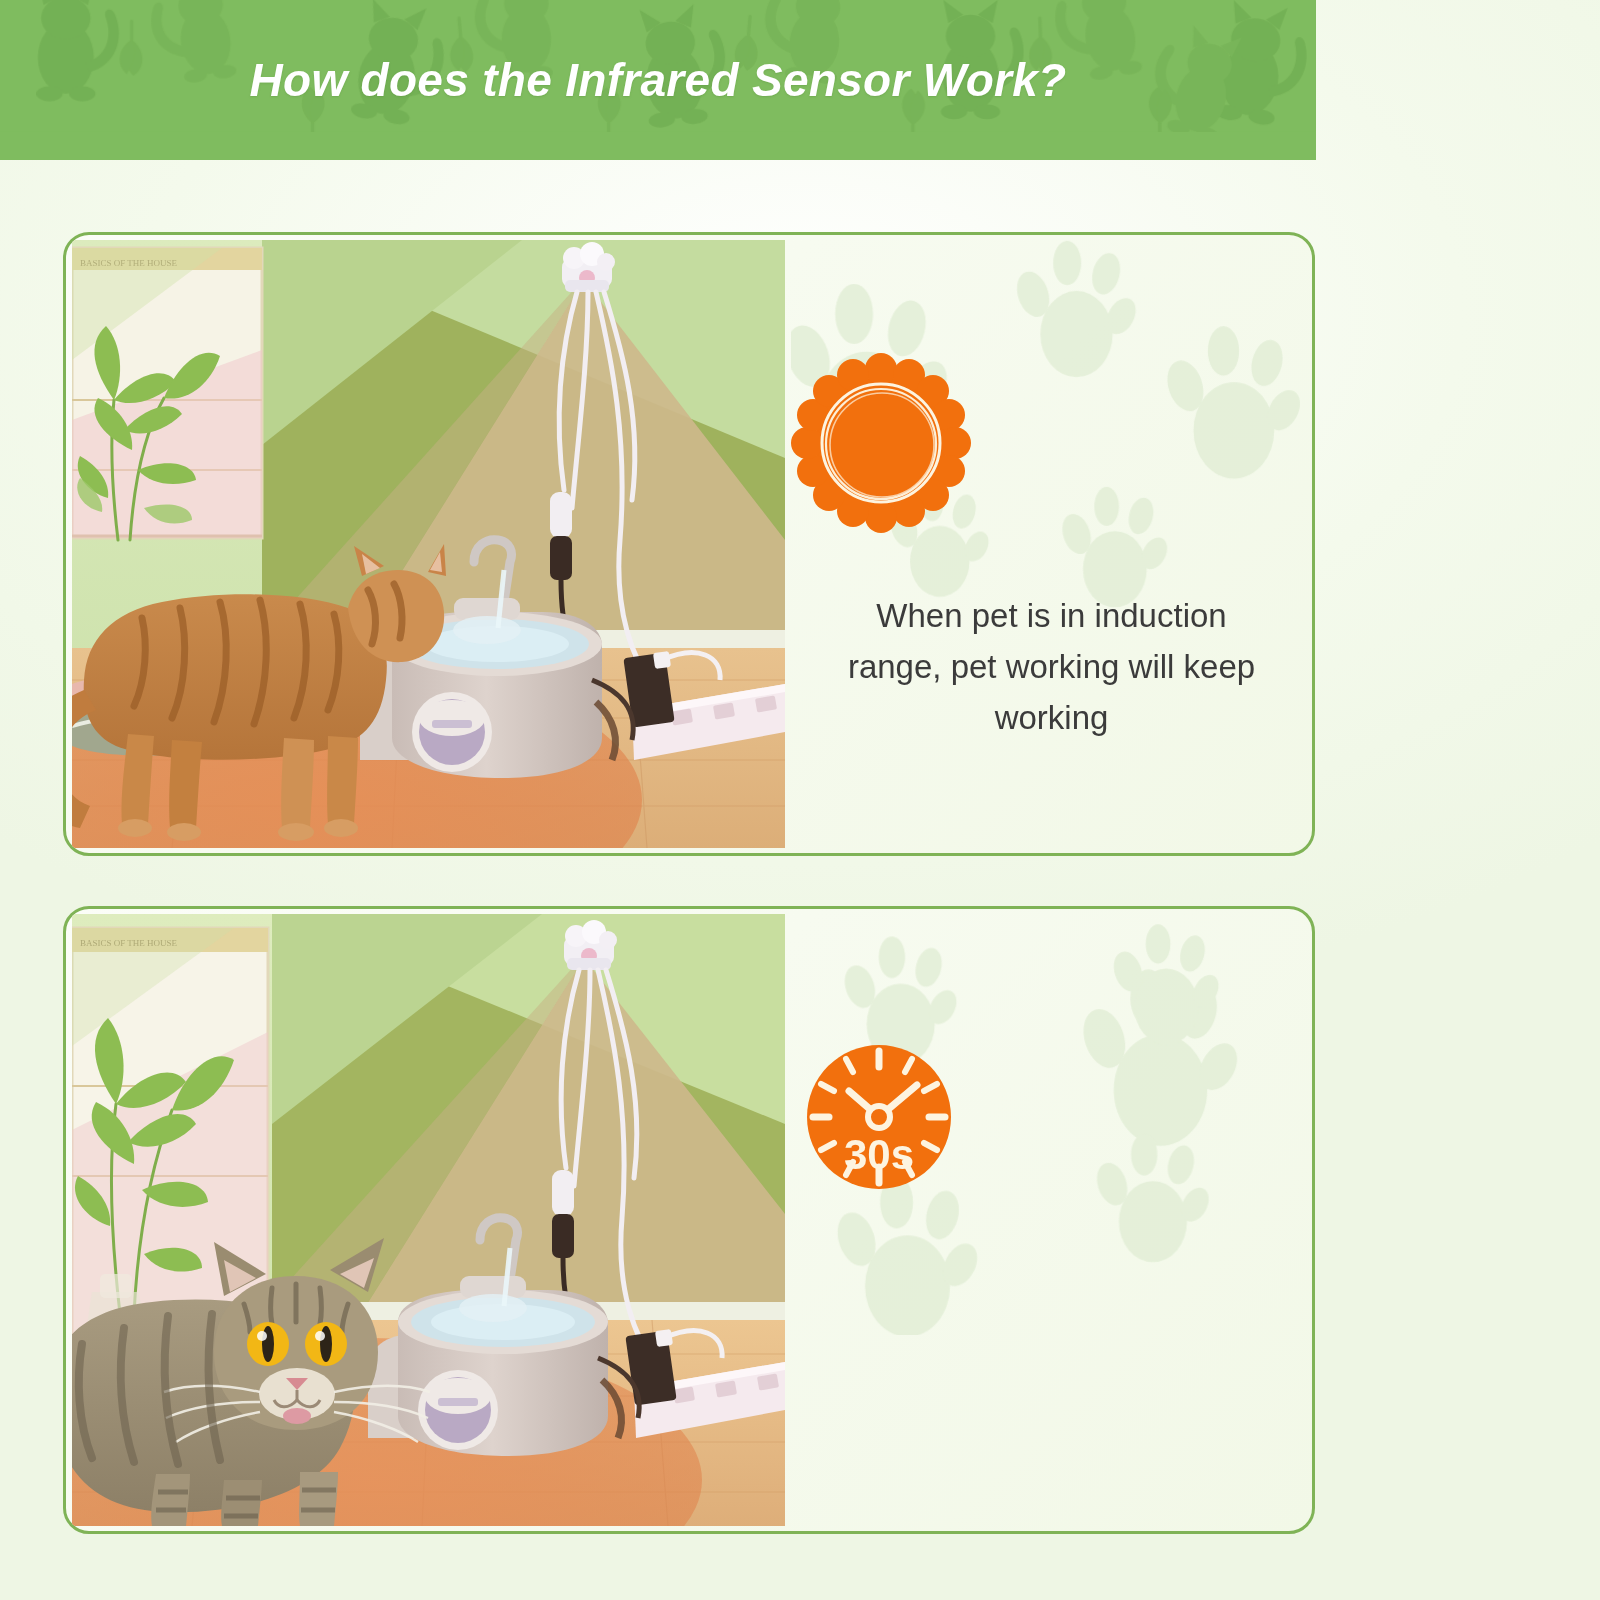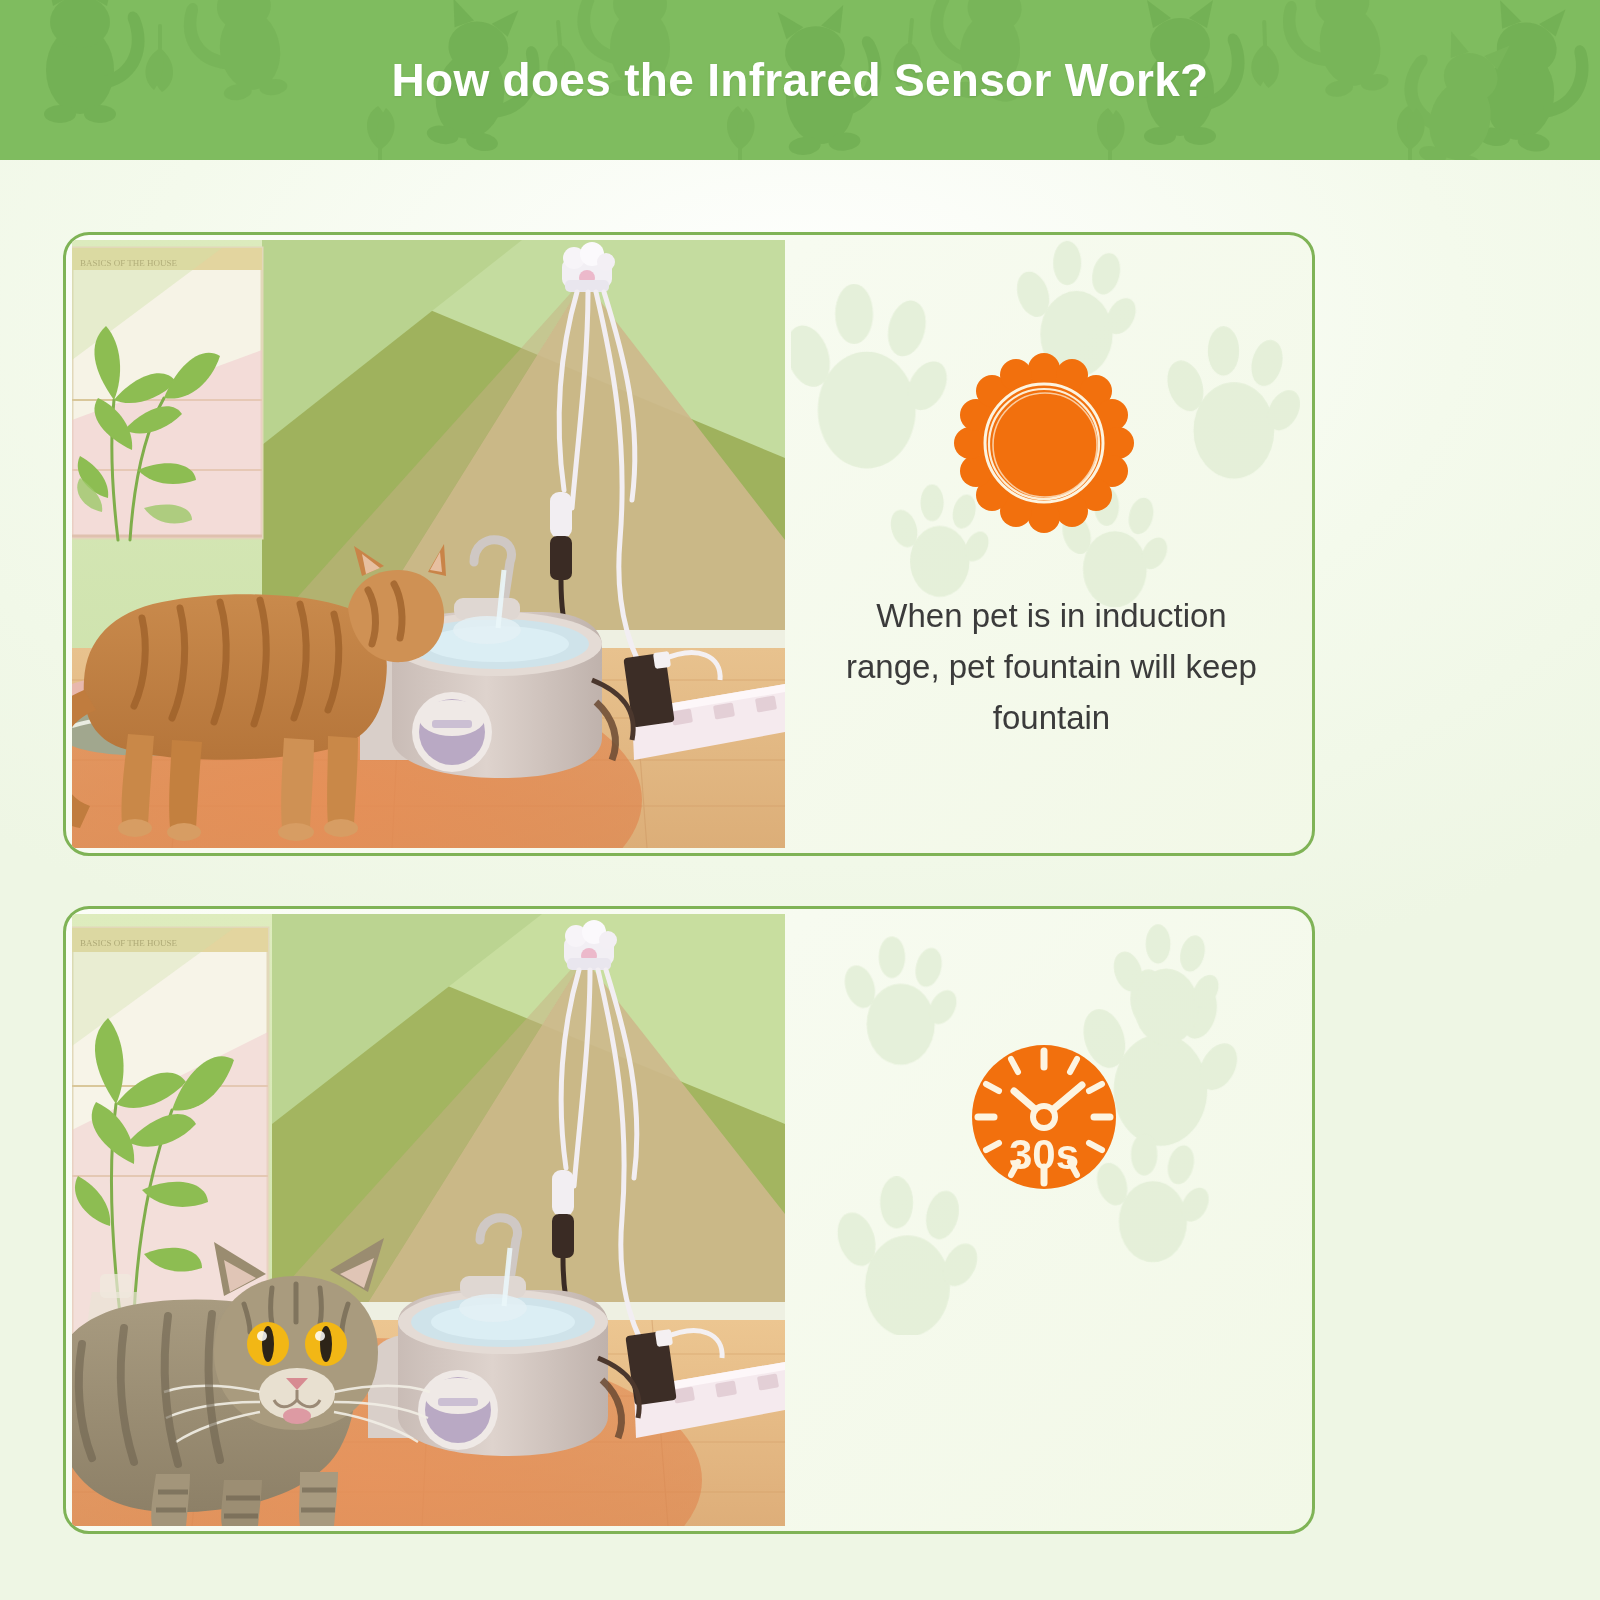--- a/index.html
+++ b/index.html
@@ -7,22 +7,22 @@
   body {
     font-family:"Liberation Sans", sans-serif;
     background:
       radial-gradient(ellipse 1200px 700px at 50% 320px, #ffffff 0%, #f4faec 55%, #eef6e4 100%),
       linear-gradient(180deg,#f3f9ea 0%, #eef6e3 100%);
     position:relative;
   }
 
   
   .header{
-    position:absolute; left:0; top:0; width:1600px; height:160px;
-    background:#7fbc5f; overflow:hidden;
+    position:absolute; left:0; top:0; width:1316px; height:160px;
+    background:#7fbc5f; overflow:hidden;font-style:italic;
   }
   .header .pattern{ position:absolute; inset:0; }
   .header .title{
     position:absolute; left:0; top:0; width:100%; height:160px;
     display:flex; align-items:center; justify-content:center;
     color:#ffffff; font-size:46px; font-weight:bold;
     letter-spacing:.3px; text-shadow:0 1px 2px rgba(90,140,60,.35);
     z-index:3;
   }
 
@@ -46,21 +46,21 @@
   #card-2 .photo{ height:612px; }
 
   .side{
     position:absolute; left:725px; top:0; right:0; bottom:0;
     overflow:hidden;
   }
   .paw-bg{ position:absolute; inset:0; z-index:0; }
 
   .icon-wrap{
     position:absolute; left:0; right:16px;
-    display:flex; justify-content:center; z-index:2;
+    display:flex; z-index:2;
   }
   #card-1 .icon-wrap{ top:118px; }
   #card-2 .icon-wrap{ top:120px; }
 
   .caption{
     position:absolute; left:40px; right:40px;
     text-align:center; color:#3b3b3b;
     font-size:33px; line-height:1.55; z-index:2;
   }
   #card-1 .caption{ top:355px; }
@@ -353,21 +353,21 @@
         </g>
         <g fill="none" stroke="#fdf4e0" stroke-width="2.2" opacity=".95">
           <circle cx="90" cy="91" r="55"></circle>
         </g>
         <g fill="none" stroke="#fdf4e0" stroke-width="1.6" opacity=".7">
           <circle cx="91" cy="92" r="52"></circle>
         </g>
       </svg>
     </div>
 
-    <div class="caption">When pet is in induction range, pet fountain will keep fountain</div>
+    <div class="caption">When pet is in induction range, pet working will keep working</div>
   </div>
 </div>
 
 <div class="card" id="card-2">
 
   <div class="photo">
     <svg viewBox="0 0 713 612" width="713" height="612" preserveAspectRatio="xMidYMid slice">
       <defs>
         <linearGradient id="wallG2" x1="0" y1="0" x2="0" y2="1">
           <stop offset="0" stop-color="#deecbe"></stop>

